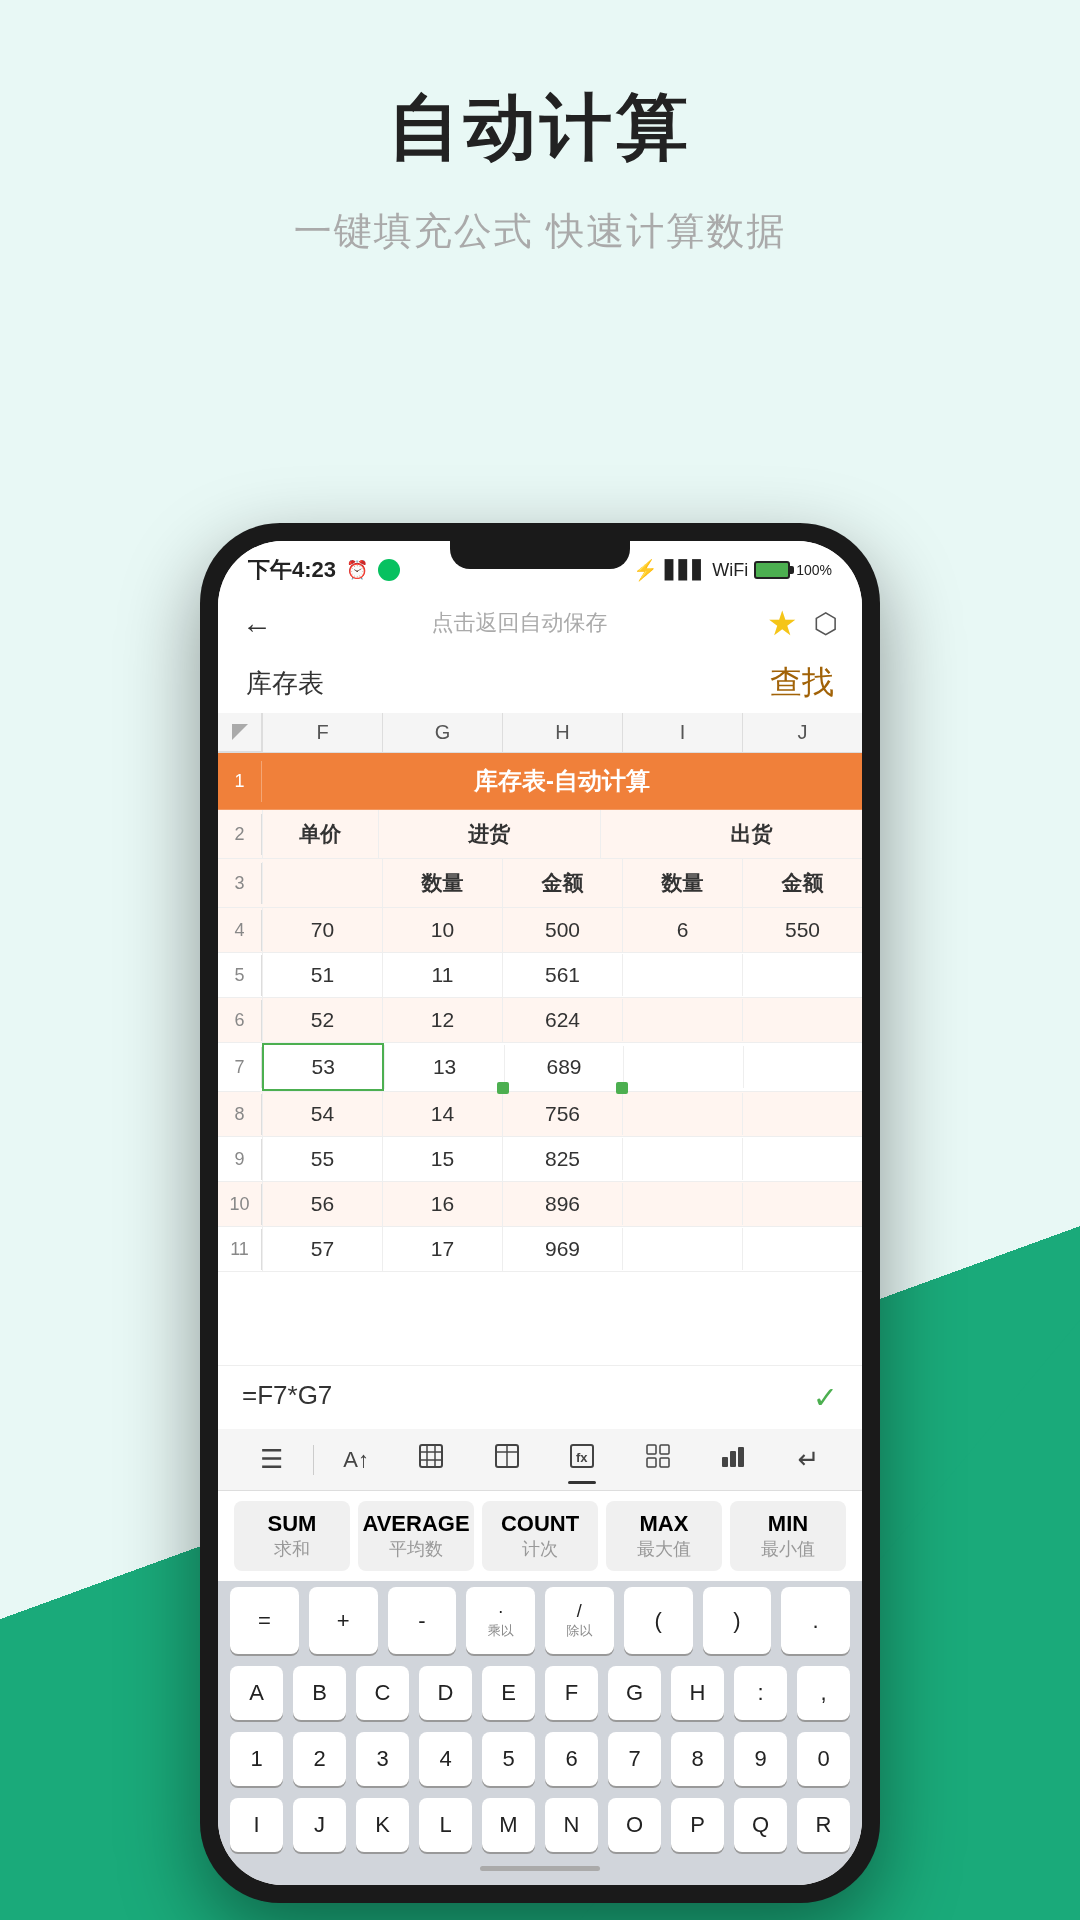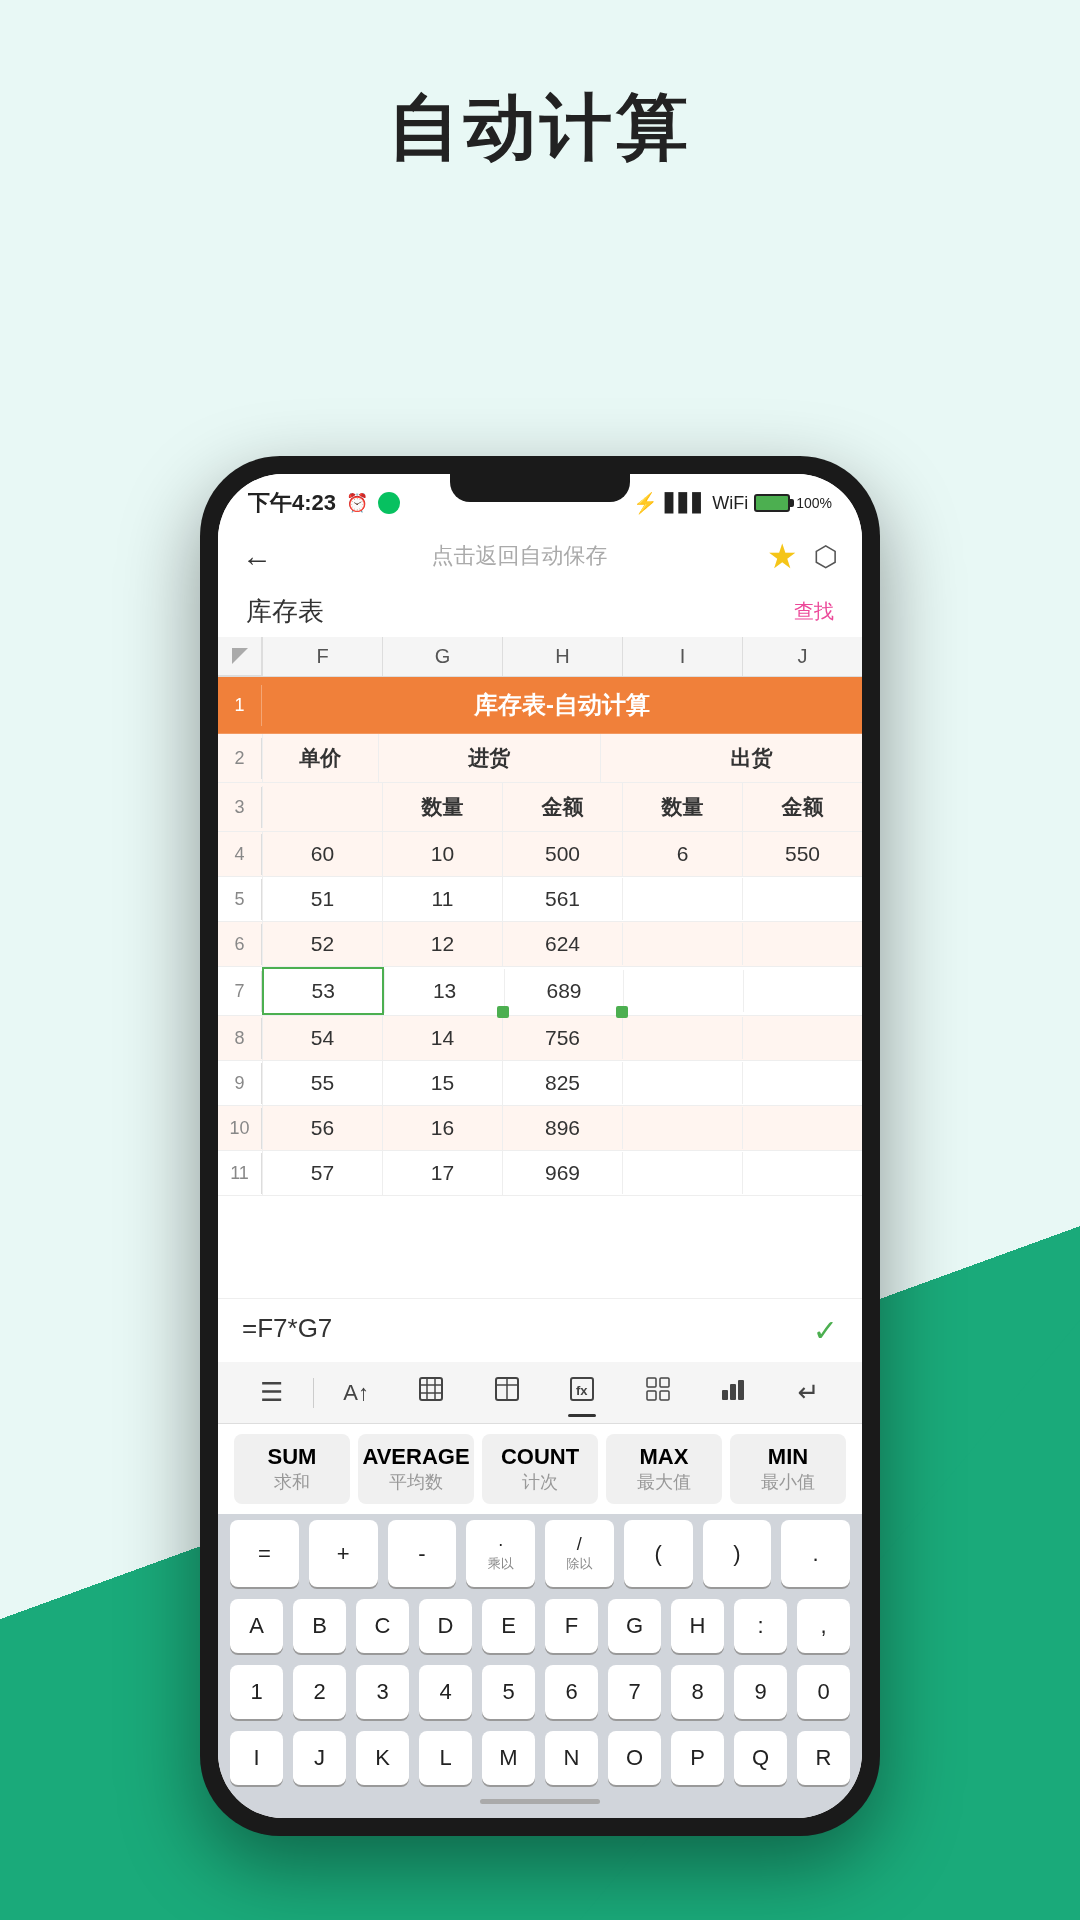--- a/index.html
+++ b/index.html
@@ -25,21 +25,21 @@
     .page-subtitle {
       text-align: center;
       font-size: 38px;
       color: #aaa;
       margin-top: 30px;
       letter-spacing: 2px;
     }
 
     .phone-wrapper {
       position: absolute;
-      top: 280px;
+      top: 266px;
       left: 50%;
       transform: translateX(-50%);
       width: 680px;
       height: 1380px;
     }
 
     .phone-shell {
       width: 680px;
       height: 1380px;
       background: #1a1a1a;
@@ -108,21 +108,21 @@
 
     
     .sheet-header {
       display: flex;
       justify-content: space-between;
       align-items: center;
       padding: 8px 28px;
       flex-shrink: 0;
     }
     .sheet-title { font-size: 26px; color: #333; font-weight: 500; }
-    .find-btn { font-size: 20px; color: #ec4899; }
+    .find-btn { font-size: 32px; color: #a16207; }
 
     
     .spreadsheet-area {
       flex: 1;
       overflow: hidden;
       display: flex;
       flex-direction: column;
     }
 
     .col-headers {
@@ -332,20 +332,21 @@
       z-index: 10;
     }
   </style>
 </head>
 <body>
 
 <div style="position:absolute;bottom:0;right:0;width:500px;height:600px;background:#1aaa7a;z-index:0;clip-path:polygon(100% 0, 100% 100%, 0 100%);"></div>
 
 <div style="position:relative;z-index:1;">
   <div class="page-title">自动计算</div>
+  <div class="page-subtitle">一键填充公式 快速计算数据</div>
 </div>
 
 <div class="phone-wrapper" style="z-index:2;position:relative;">
   <div class="phone-shell">
     <div class="notch"></div>
     <div class="phone-screen">
 
       <div class="status-bar">
         <div class="status-left">
           <span>下午4:23</span>
@@ -408,21 +409,21 @@
             <div class="row-num">3</div>
             <div class="grid-cell"></div>
             <div class="grid-cell sub-header">数量</div>
             <div class="grid-cell sub-header">金额</div>
             <div class="grid-cell sub-header">数量</div>
             <div class="grid-cell sub-header">金额</div>
           </div>
 
           <div class="grid-row" style="background:#fff5f0;">
             <div class="row-num">4</div>
-            <div class="grid-cell">60</div>
+            <div class="grid-cell">70</div>
             <div class="grid-cell">10</div>
             <div class="grid-cell">500</div>
             <div class="grid-cell">6</div>
             <div class="grid-cell">550</div>
           </div>
 
           <div class="grid-row" style="background:#fff;">
             <div class="row-num">5</div>
             <div class="grid-cell">51</div>
             <div class="grid-cell">11</div>

